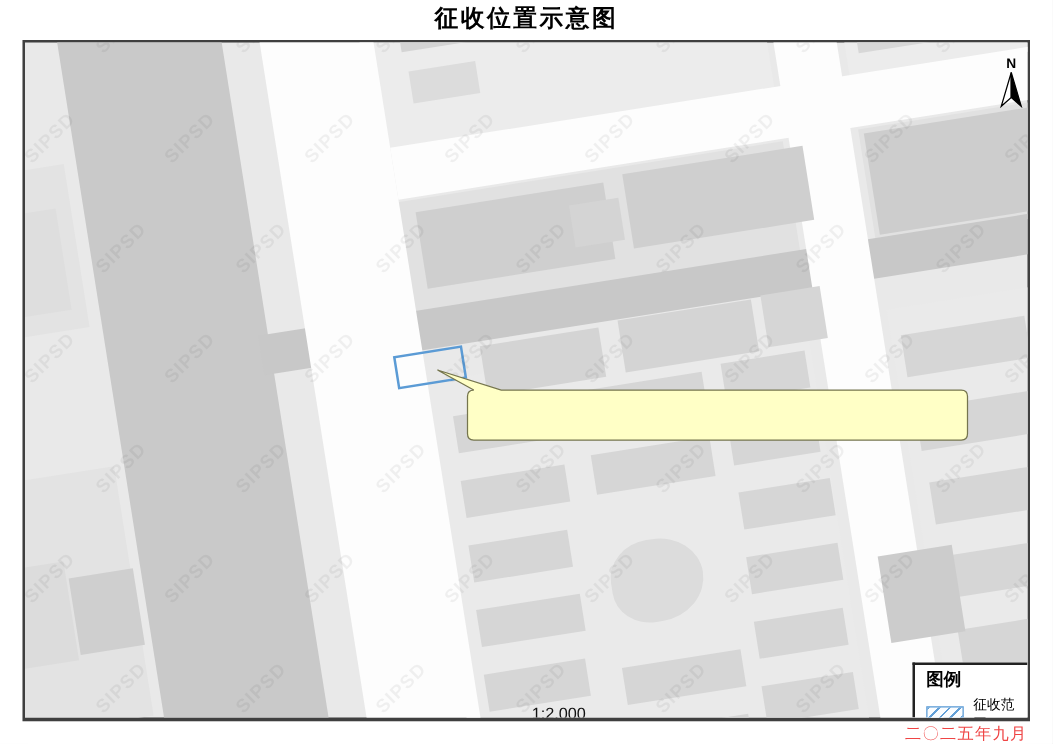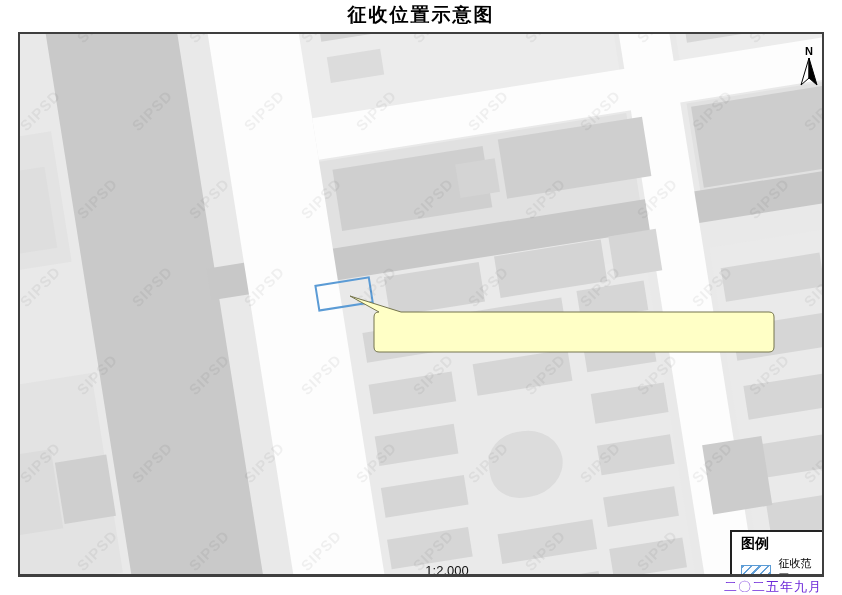--- a/index.html
+++ b/index.html
@@ -27,21 +27,21 @@
   .north .n{font-size:11px;font-weight:bold;color:#000;line-height:11px;}
   .legend{position:absolute;right:0;bottom:0;width:92px;height:44px;box-sizing:border-box;
           background:#fff;border-top:2px solid #222;border-left:2px solid #222;z-index:6;
           padding:3px 0 0 9px;}
   .legend-title{font-size:14px;font-weight:bold;color:#000;}
   .legend-item{display:flex;align-items:center;margin-top:3px;}
   .legend-swatch{width:30px;height:13px;box-sizing:border-box;border:1px solid #5B9BD5;
           background:repeating-linear-gradient(135deg, rgba(91,155,213,.95) 0 1.5px, rgba(255,255,255,.6) 1.5px 6px), #f4f9ff;}
   .legend-label{margin-left:8px;font-size:11px;color:#000;
           font-family:"Liberation Serif",serif;}
-  .date{position:absolute;right:20px;top:578px;font-size:13px;color:#6d28d9;
+  .date{position:absolute;right:20px;top:578px;font-size:13px;color:#ef4444;
           font-family:"Liberation Serif",serif;letter-spacing:1px;}
 </style>
 </head>
 <body>
 
 <div class="page">
 
   <h1 class="title">征收位置示意图</h1>
 
   <div class="map">

